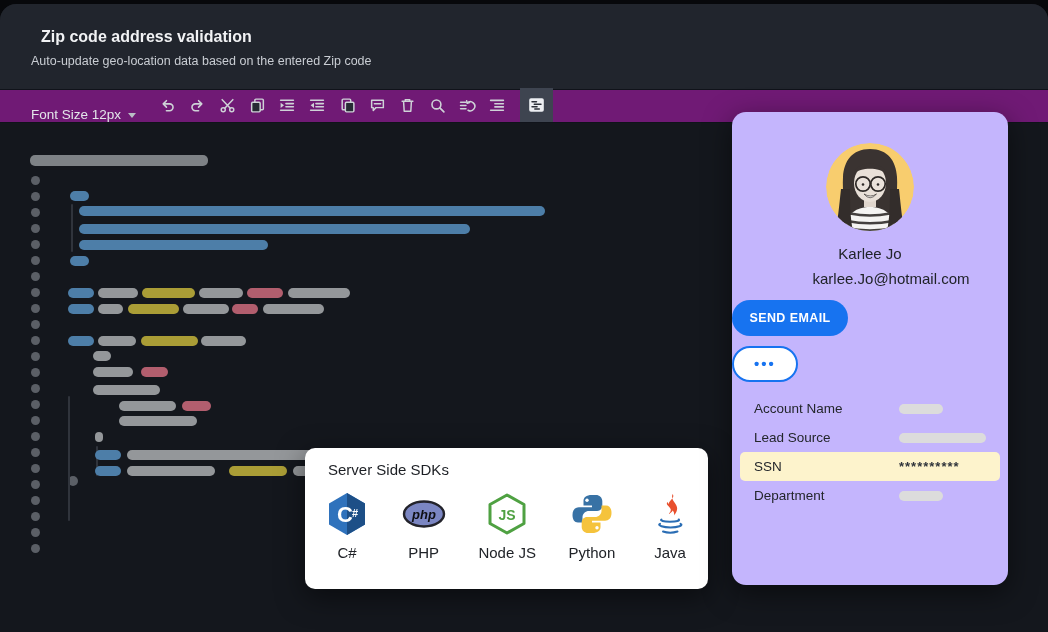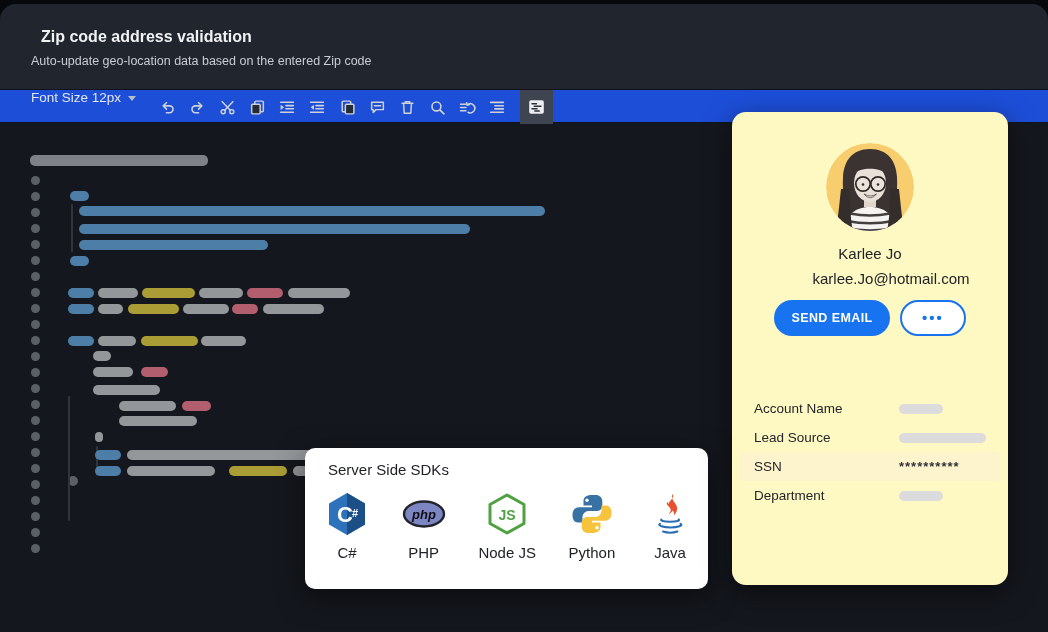--- a/index.html
+++ b/index.html
@@ -5,23 +5,23 @@
   html,body{margin:0;padding:0;}
   body{width:1048px;height:632px;background:#07080b;overflow:hidden;
        font-family:"Liberation Sans","DejaVu Sans",sans-serif;position:relative;}
   .panel{position:absolute;left:0;right:0;top:4px;bottom:0;background:#14171d;
          border-radius:16px 16px 0 0;overflow:hidden;}
   
   .hdr{position:absolute;left:0;right:0;top:0;height:85px;background:#21252d;}
   .hdr .title{position:absolute;left:41px;top:24px;font-size:16px;font-weight:600;color:#f1f2f4;}
   .hdr .subtitle{position:absolute;left:31px;top:50px;font-size:12.5px;color:#c9cdd3;}
   
-  .tbar{position:absolute;left:0;right:0;top:85px;height:34px;background:#1d4ed8;
+  .tbar{position:absolute;left:0;right:0;top:85px;height:34px;background:#701a75;
         border-top:1px solid #10131a;border-bottom:1px solid #10131a;
-        display:flex;align-items:flex-start;padding-left:31px;box-sizing:border-box;}
+        display:flex;align-items:flex-end;padding-left:31px;box-sizing:border-box;}
   .fsdd{display:flex;align-items:center;color:#e3e6ea;font-size:13.5px;cursor:pointer;margin-right:16px;}
   .caret{width:0;height:0;border-left:4.5px solid transparent;border-right:4.5px solid transparent;
          border-top:5px solid #b9bec5;margin-left:7px;margin-top:2px;}
   .tool{width:21px;height:34px;display:flex;align-items:center;justify-content:center;
         background:none;border:none;padding:0;margin:0 4.5px;cursor:pointer;}
   .tool svg{display:block;}
   .tool.active{width:33px;background:#3e4450;margin-left:8px;}
   
   .sk-layer{position:absolute;inset:0;}
   .sk-bar{position:absolute;border-radius:5px;}
@@ -29,27 +29,27 @@
   .sk-guide{position:absolute;width:2px;border-radius:1px;}
   
   .sdk{position:absolute;left:305px;top:444px;width:403px;height:141px;background:#fff;
        border-radius:10px;box-shadow:0 8px 28px rgba(0,0,0,.5);z-index:5;box-sizing:border-box;}
   .sdk-title{position:absolute;left:23px;top:13px;font-size:15px;color:#1c1f24;}
   .sdk-items{position:absolute;left:20px;right:16px;top:44px;display:flex;justify-content:space-between;}
   .sdk-item{display:flex;flex-direction:column;align-items:center;cursor:pointer;}
   .sdk-icon{width:44px;height:44px;}
   .sdk-label{margin-top:8px;font-size:15px;color:#202328;}
   
-  .ccard{position:absolute;left:732px;top:108px;width:276px;height:473px;background:#fef9c3;
+  .ccard{position:absolute;left:732px;top:108px;width:276px;height:473px;background:#c4b5fd;
          border-radius:14px;box-shadow:0 8px 28px rgba(0,0,0,.5);z-index:6;text-align:center;}
   .avatar{width:88px;height:88px;margin:31px auto 0;display:block;}
   .cname{margin-top:14px;font-size:15px;color:#202328;}
   .cemail{margin-top:8px;font-size:15px;color:#202328;margin-left:42px;}
   .cphone{margin-top:8px;font-size:15px;color:#202328;display:inline-flex;align-items:center;gap:2px;}
-  .btnrow{margin-top:13px;display:flex;justify-content:center;gap:10px;}
+  .btnrow{margin-top:13px;display:flex;justify-content:center;gap:10px;flex-direction:column;}
   .btn-send{width:116px;height:36px;border:none;border-radius:18px;background:var(--accent,#1773f0);
             color:#fff;font-size:12.5px;font-weight:600;letter-spacing:.4px;cursor:pointer;
             font-family:inherit;}
   .btn-more{width:66px;height:36px;border-radius:18px;background:#fff;border:2px solid var(--accent,#1773f0);
             color:var(--accent,#1773f0);font-size:15px;font-weight:700;letter-spacing:2px;line-height:30px;
             cursor:pointer;font-family:inherit;padding:0;}
   .oinfo{position:absolute;left:0;right:0;top:282px;text-align:left;}
   .oinfo-h{padding-left:30px;font-size:15px;font-weight:700;color:#1c1f24;margin-bottom:14px;}
   .orow{display:flex;align-items:center;height:29px;margin:0 8px;padding:0 14px;border-radius:5px;cursor:default;gap:32px;}
   .orow .lbl{width:113px;font-size:13.5px;color:#23262b;flex:none;}

